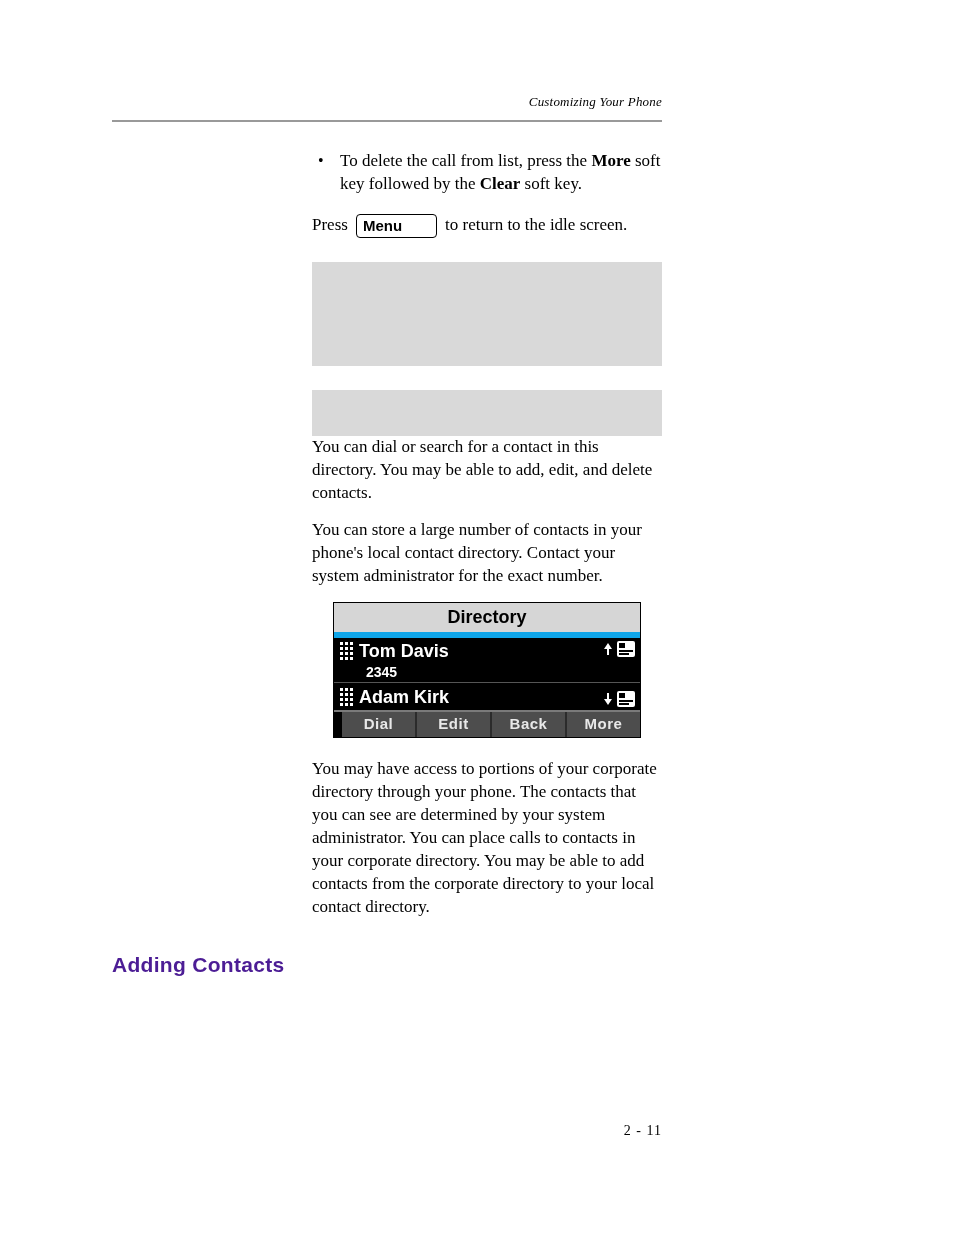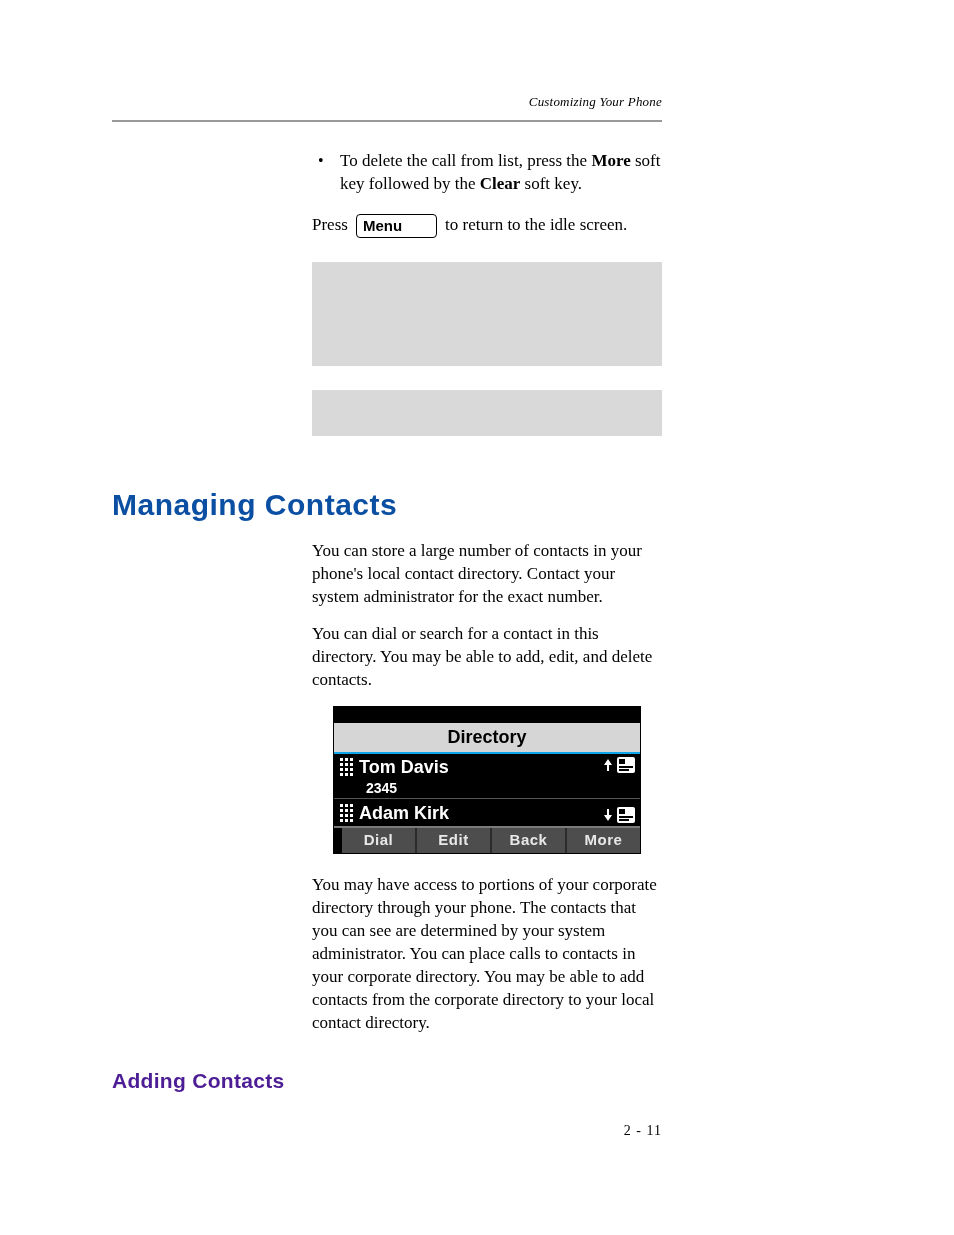--- a/index.html
+++ b/index.html
@@ -113,22 +113,21 @@
     background: #000;
     font-family: "Arial Narrow", Arial, sans-serif;
   }
   .dir-title {
     background: #d6d6d6;
     color: #000;
     text-align: center;
     font-weight: bold;
     font-size: 18px;
     padding: 2px 0 3px 0;
-    border-bottom: 2px solid #0ea5e9;
-    margin-top: 16px;
+    border-bottom: 6px solid #0ea5e9;
   }
   .dir-list {
     position: relative;
     height: 72px;
     color: #fff;
     font-weight: bold;
     font-size: 18px;
   }
   .dir-row {
     display: flex;
@@ -217,25 +216,24 @@
           <span>Menu</span>
         </span>
         <span> to return to the idle screen.</span>
       </div>
 
       <div class="grey-box grey-box-1"></div>
       <div class="grey-box-sep"></div>
       <div class="grey-box grey-box-2"></div>
     </div>
 
-    <h1 class="h1-blue">Managing Contacts</h1>
 
     <div class="indent-block">
+      <p class="para">You can dial or search for a contact in this directory. You may be able to add, edit, and delete contacts.</p>
       <p class="para">You can store a large number of contacts in your phone's local contact directory. Contact your system administrator for the exact number.</p>
-      <p class="para">You can dial or search for a contact in this directory. You may be able to add, edit, and delete contacts.</p>
 
       <div class="dir-shot">
         <div class="dir-title">Directory</div>
         <div class="dir-list">
           <div class="dir-row">
             <span class="dial-dots">
                 <span></span>
                 <span></span>
                 <span></span>
                 <span></span>

